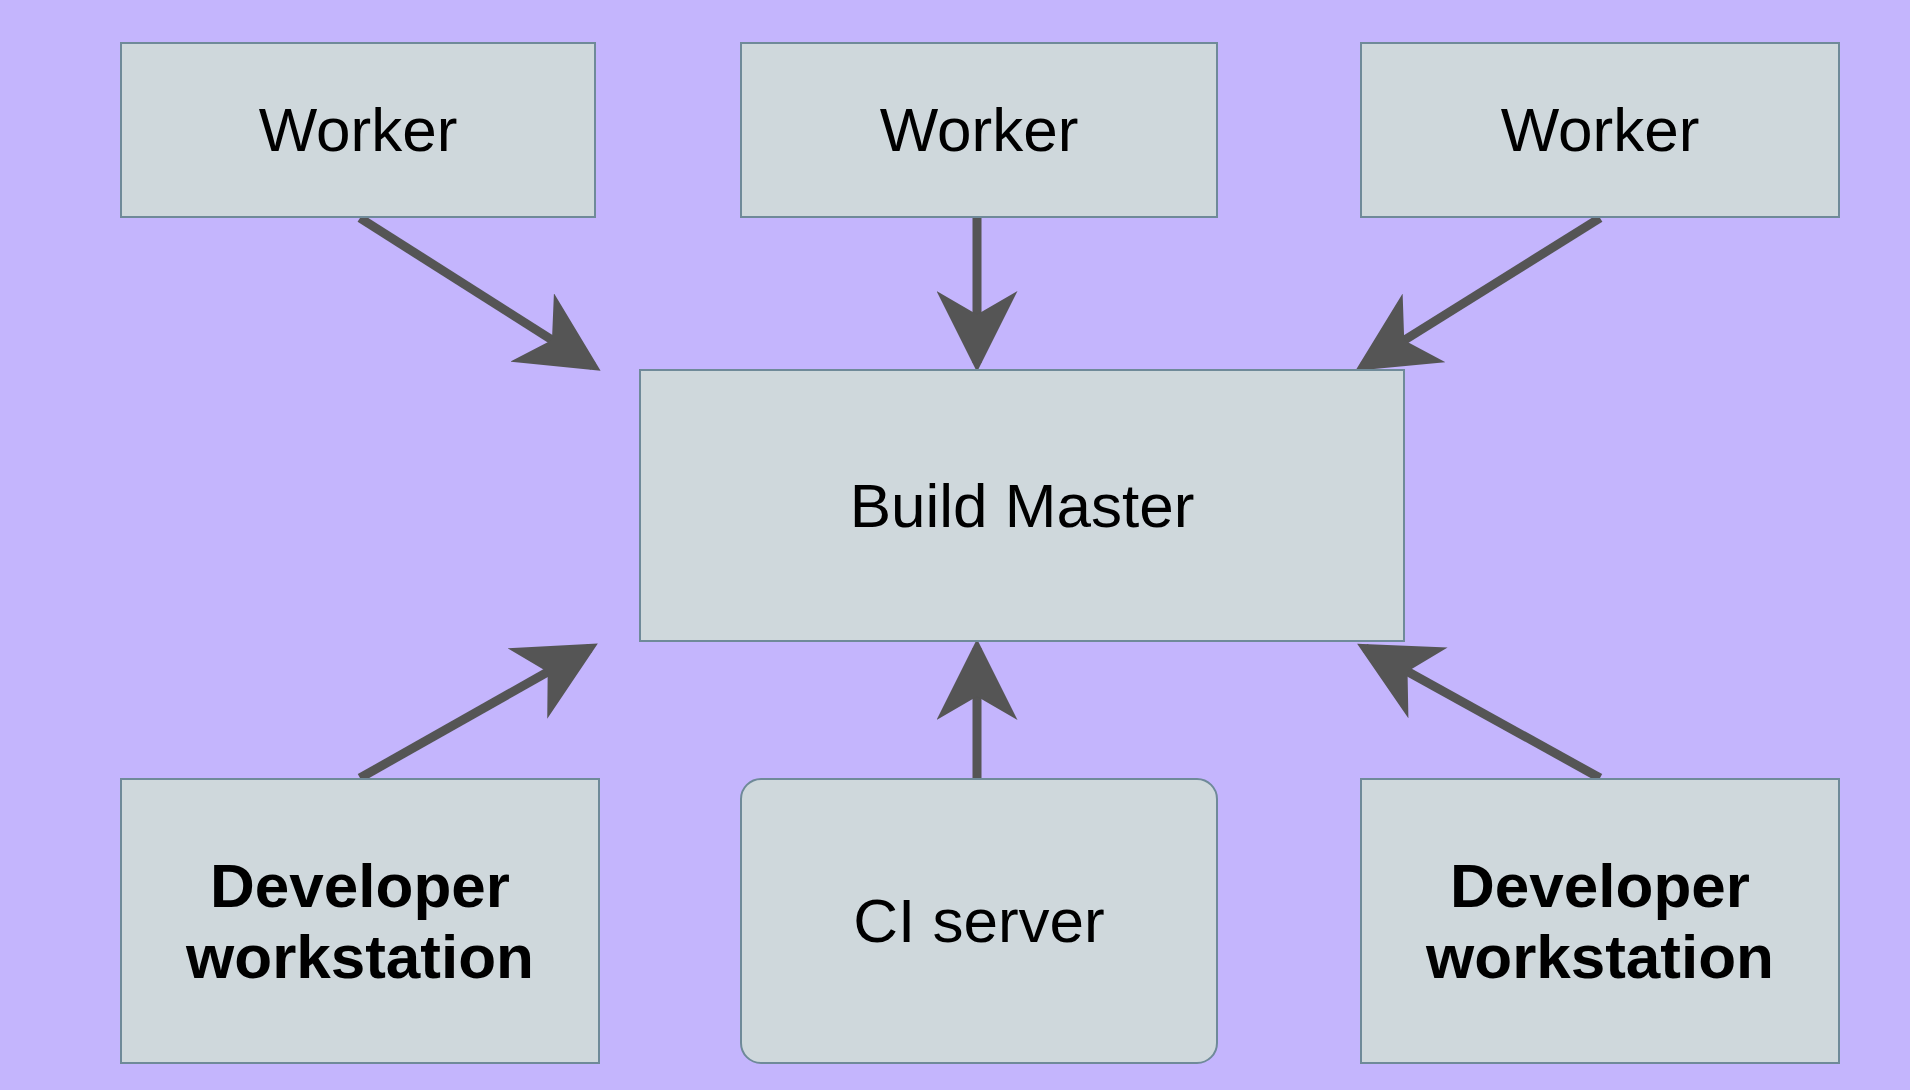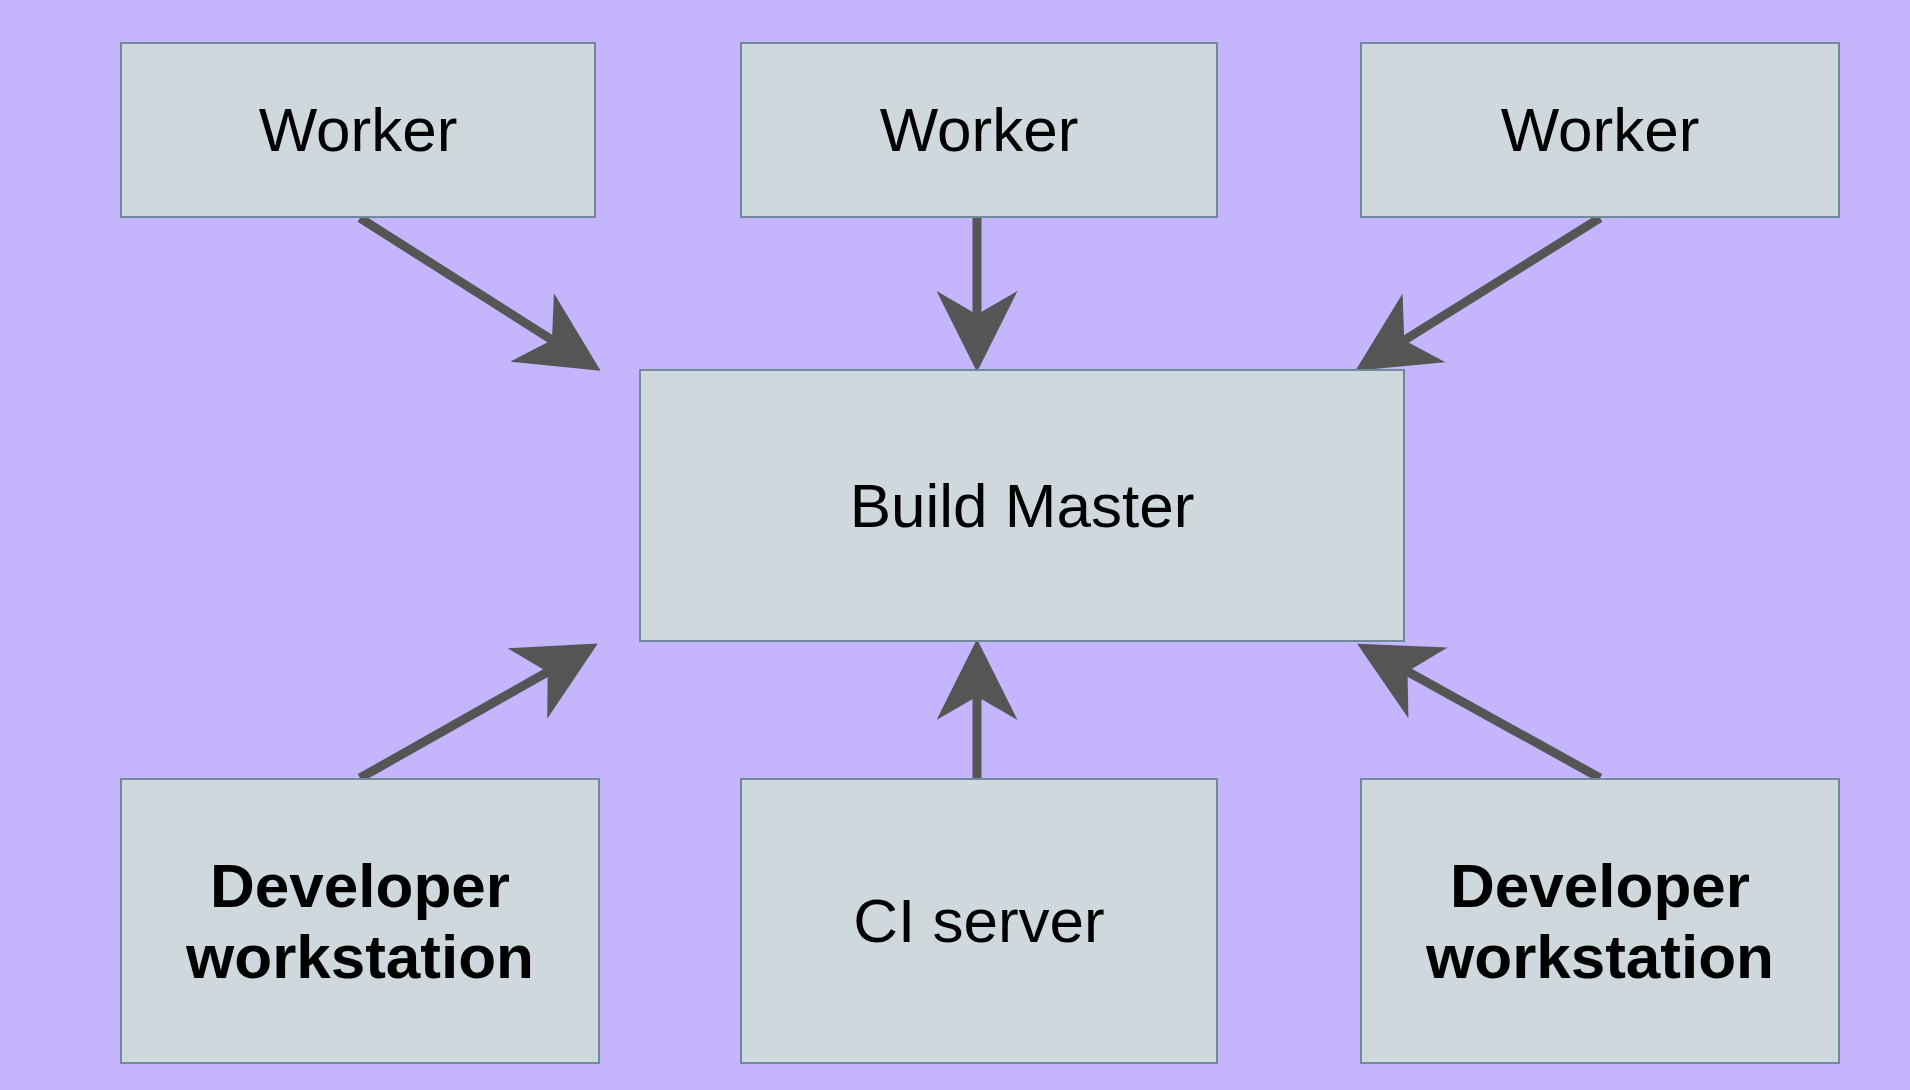--- a/index.html
+++ b/index.html
@@ -96,21 +96,21 @@
 
   <div class="node node-master" style="left:593px; top:369px; width:766px; height:273px;margin-left:46px;">
     <span class="node-label">Build Master</span>
   </div>
 
   <div class="node node-workstation" style="left:120px; top:778px; width:480px; height:286px;">
     <span class="node-label">Developer
 workstation</span>
   </div>
 
-  <div class="node node-ci" style="left:740px; top:778px; width:478px; height:286px;">
+  <div class="node node-ci" style="left:740px; top:778px; width:478px; height:286px;border-radius:21px;">
     <span class="node-label">CI server</span>
   </div>
 
   <div class="node node-workstation" style="left:1360px; top:778px; width:480px; height:286px;">
     <span class="node-label">Developer
 workstation</span>
   </div>
 
 </div>
 

